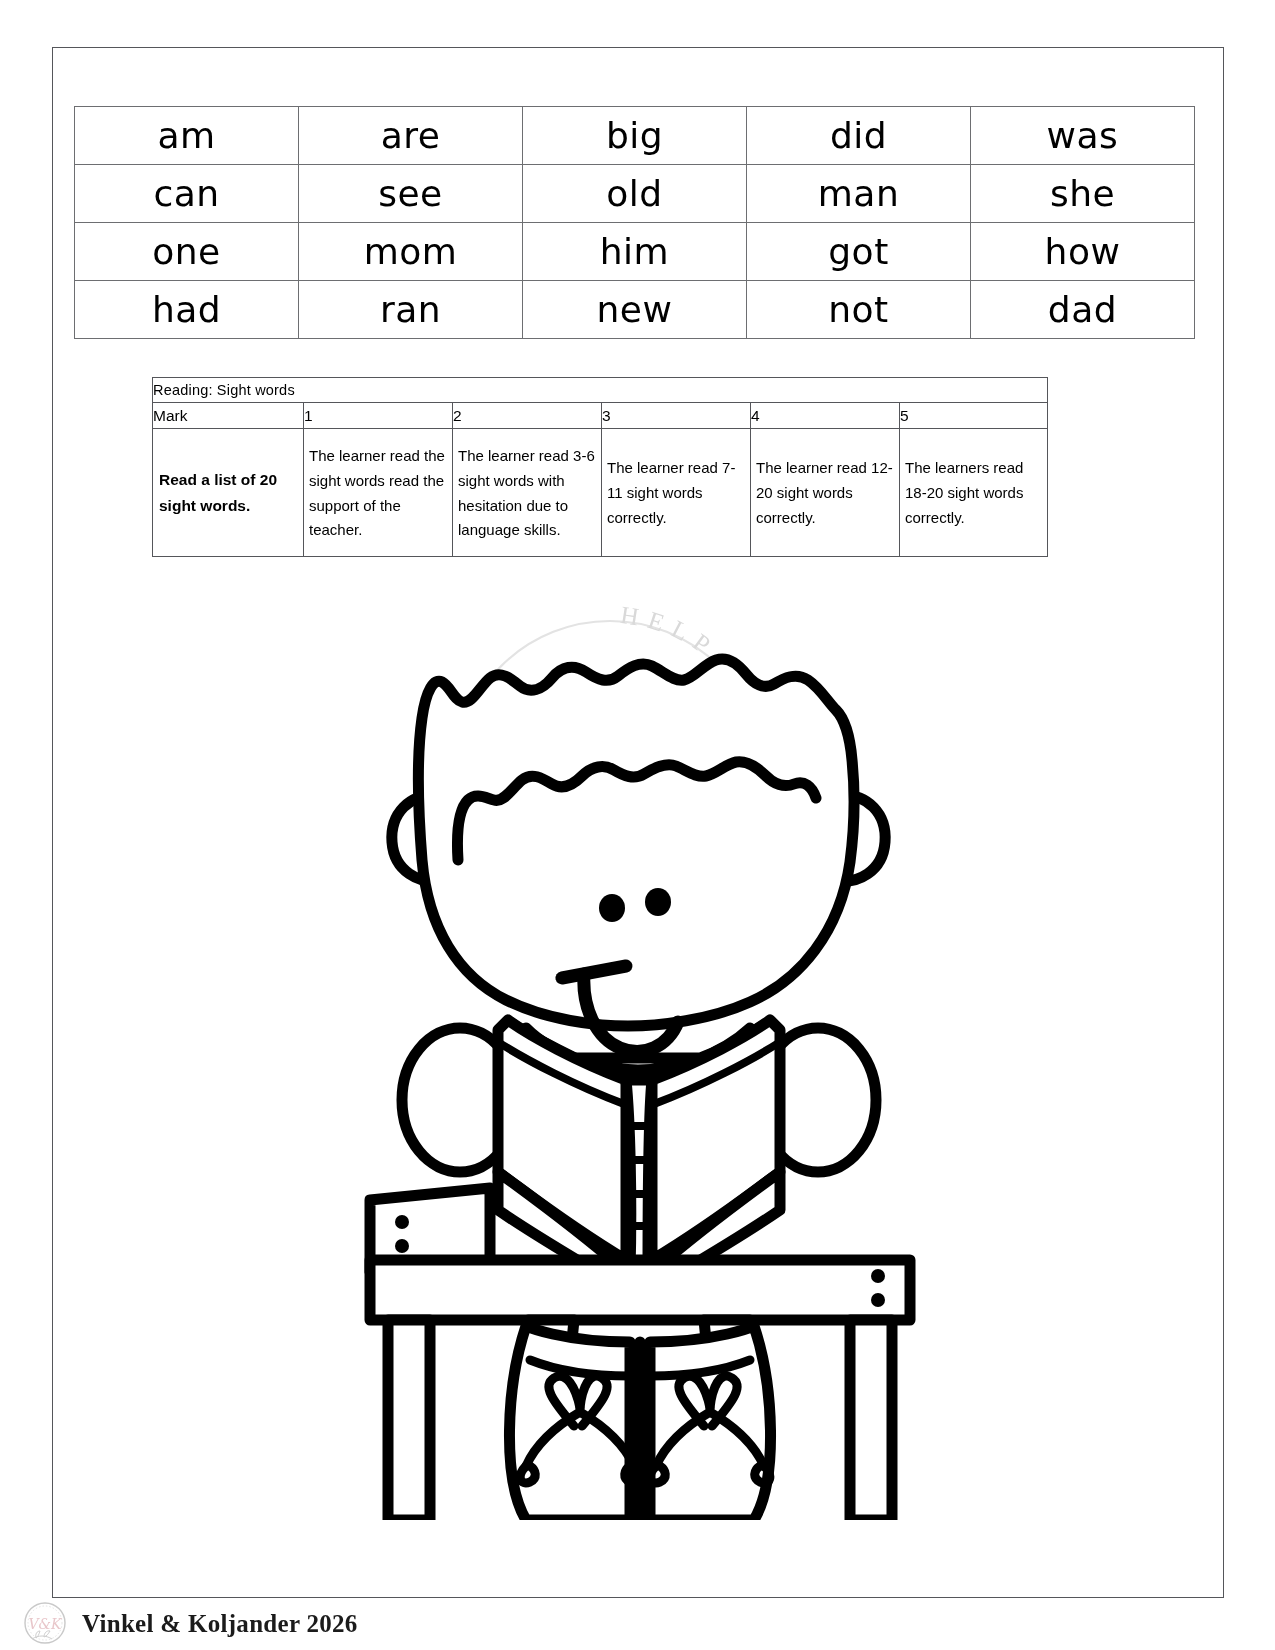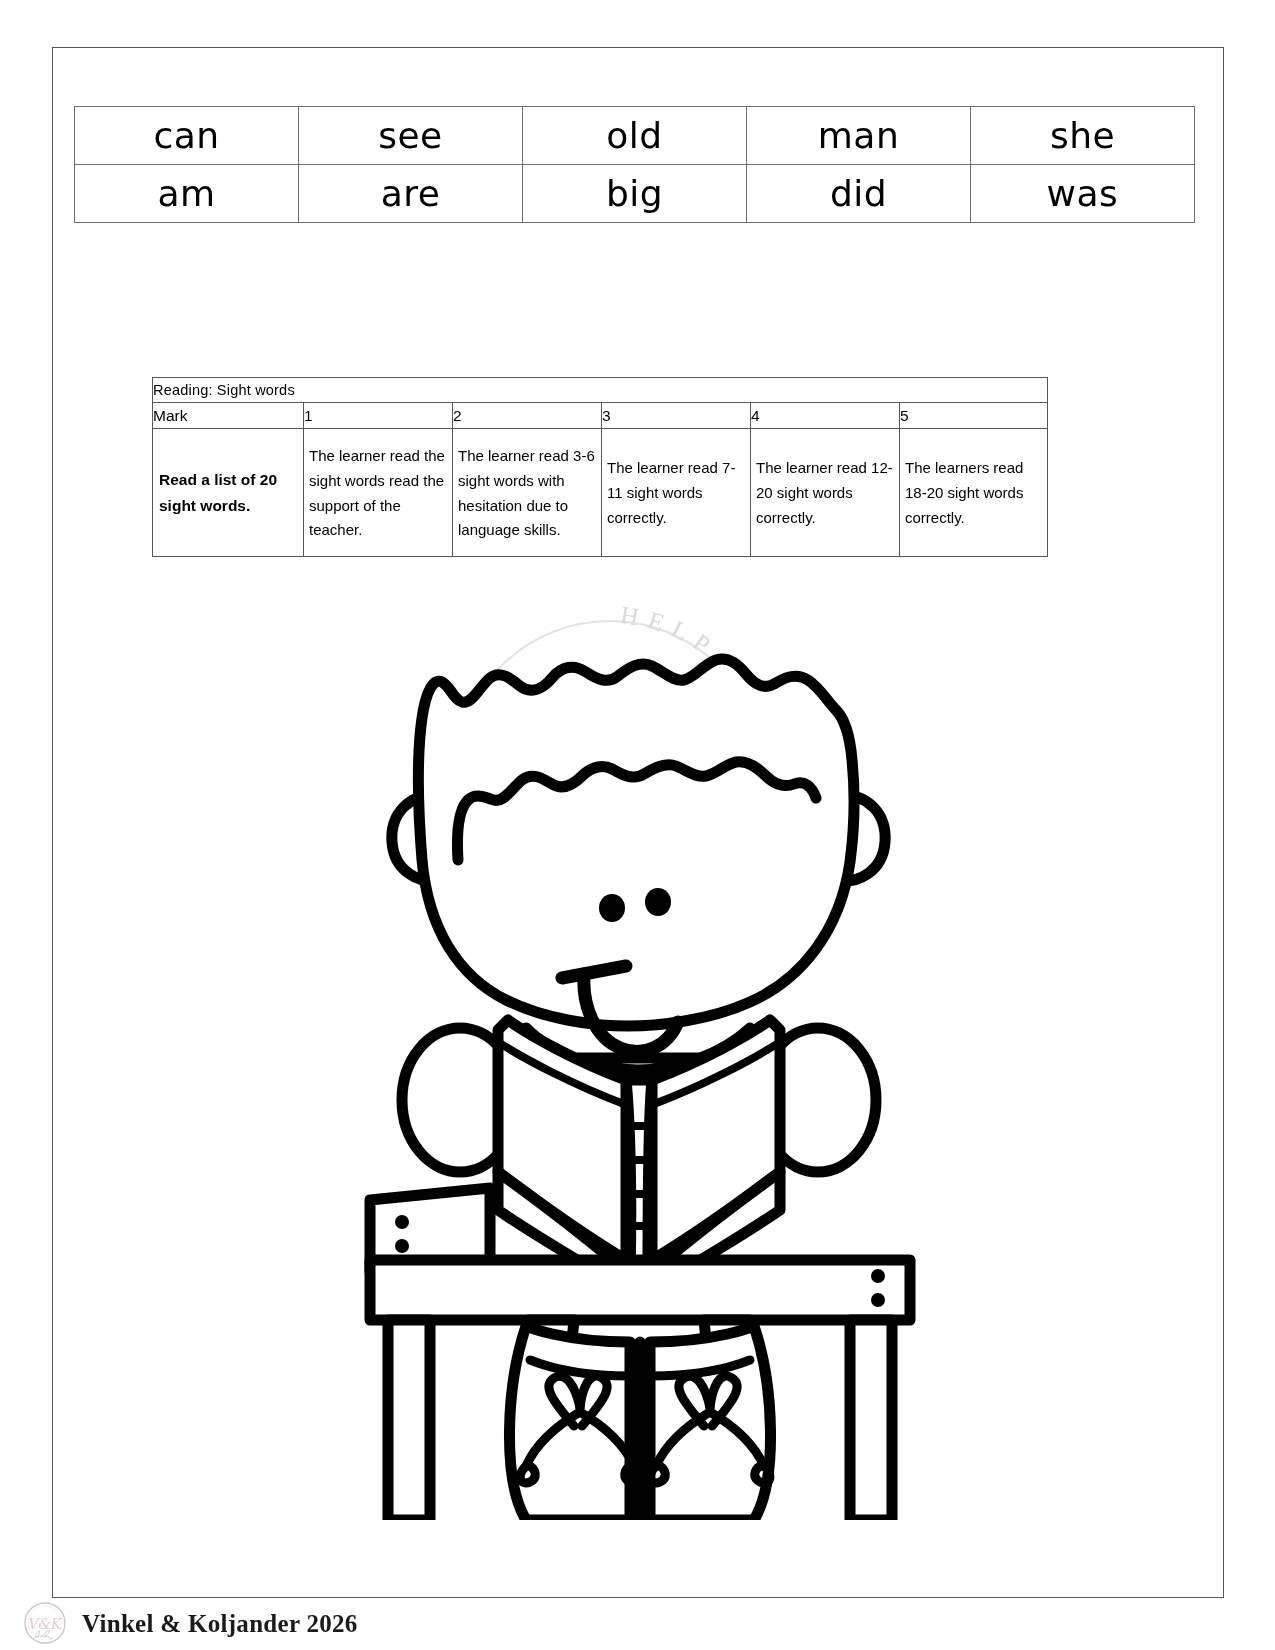--- a/index.html
+++ b/index.html
@@ -135,32 +135,46 @@
 </head>
 <body>
 
 <div id="page">
 
   <div id="page-border"></div>
 
   <table id="sight-words-table">
     <tbody>
       <tr>
+        <td>am</td>
+        <td>are</td>
+        <td>big</td>
+        <td>did</td>
+        <td>was</td>
+      </tr>
+      <tr>
         <td>can</td>
         <td>see</td>
         <td>old</td>
         <td>man</td>
         <td>she</td>
       </tr>
       <tr>
-        <td>am</td>
-        <td>are</td>
-        <td>big</td>
-        <td>did</td>
-        <td>was</td>
+        <td>one</td>
+        <td>mom</td>
+        <td>him</td>
+        <td>got</td>
+        <td>how</td>
+      </tr>
+      <tr>
+        <td>had</td>
+        <td>ran</td>
+        <td>new</td>
+        <td>not</td>
+        <td>dad</td>
       </tr>
     </tbody>
   </table>
 
   <table id="rubric-table">
     <colgroup>
       <col style="width:151px">
       <col style="width:149px">
       <col style="width:149px">
       <col style="width:149px">

